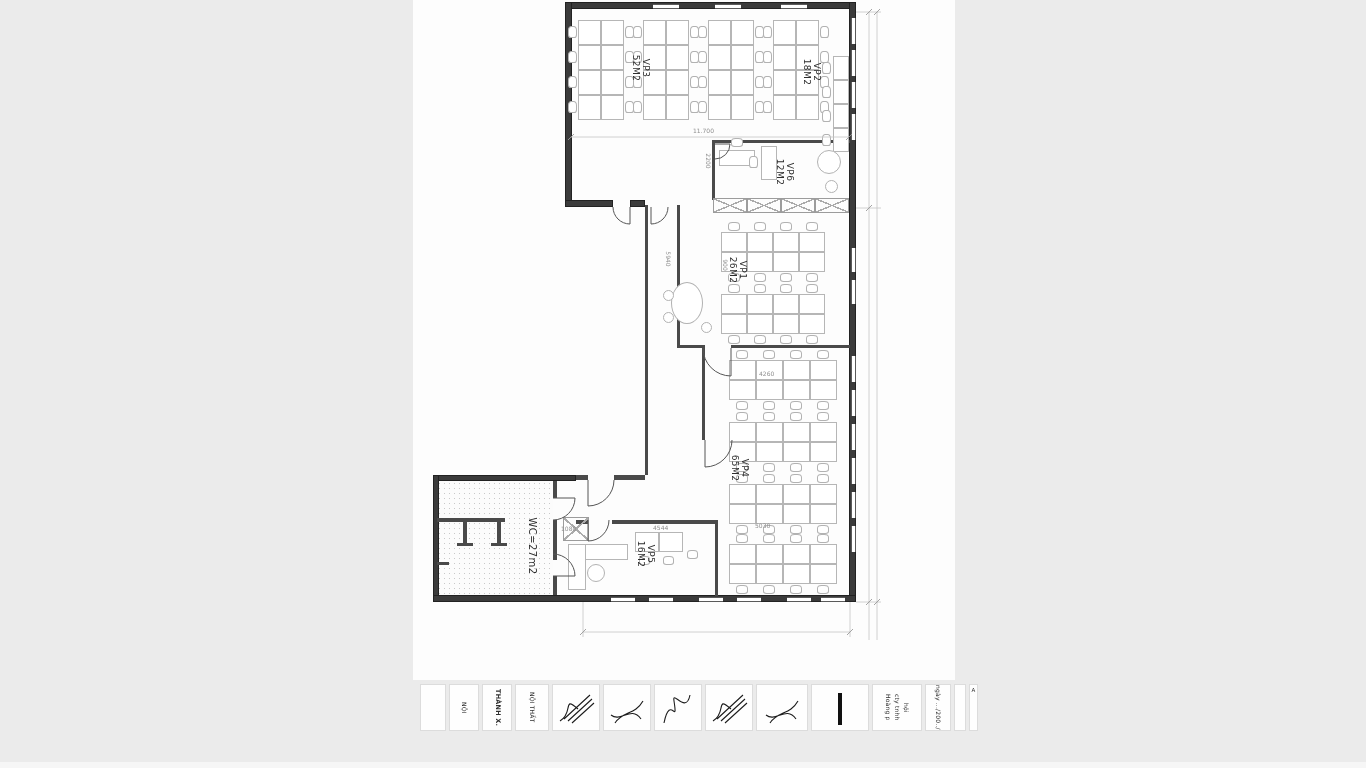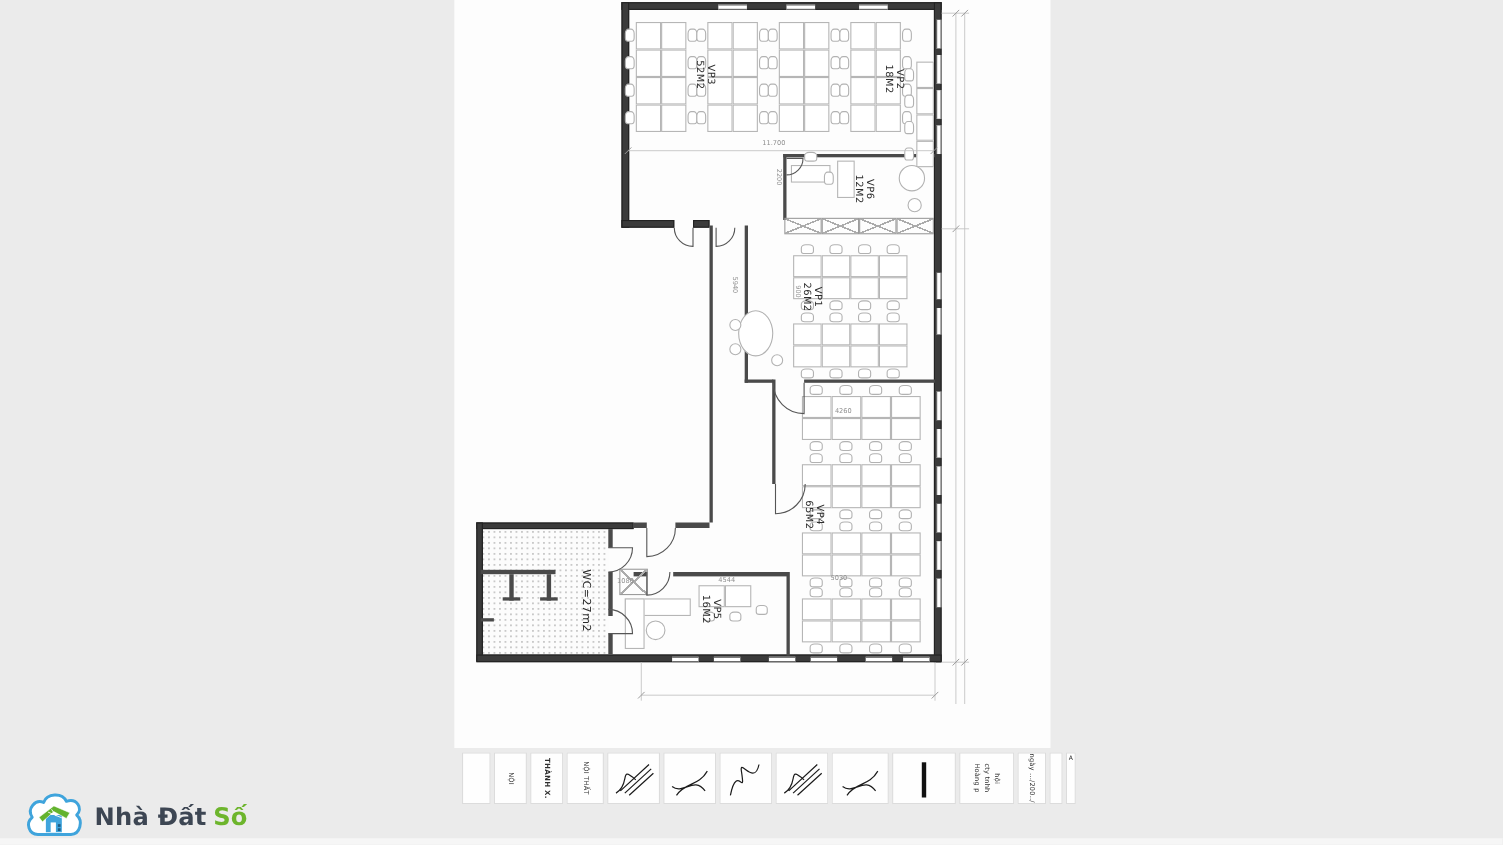--- a/index.html
+++ b/index.html
@@ -411,30 +411,15 @@
       </div>
       <div class="tb-cell" style="width: 26px; height: 47px;">
         <span class="vt">ngày .../200../</span>
       </div>
       <div class="tb-cell" style="width: 12px; height: 47px;"></div>
       <div class="tb-cell" style="width: 9px; height: 47px;">
         <span class="tb-a">A</span>
       </div>
     </div>
 
-  <div id="logo">
-    <svg width="56" height="46" viewBox="0 0 54 44">
-      <path d="M12,37 C4,37 1,27 7,22 C2,14 10,6 17,9 C20,1 33,0 37,8 C46,5 52,14 46,20 C52,25 49,37 41,37 Z" fill="#ffffff" stroke="#3fa4dc" stroke-width="2.6" stroke-linejoin="round"></path>
-      <polygon points="19,20 33,20 33,35 19,35" fill="#3fa4dc"></polygon>
-      <rect x="23.2" y="26.5" width="4.6" height="8.5" fill="#ffffff"></rect>
-      <rect x="29.5" y="28" width="2.4" height="2.4" fill="#1f5e86"></rect>
-      <rect x="29.5" y="31.6" width="2.4" height="2.4" fill="#1f5e86"></rect>
-      <polygon points="13,22 26,12 40,18 37,23 26,17 16,26" fill="#63b32e" stroke="#fdfdfd" stroke-width="0.5"></polygon>
-      <line x1="21" y1="17.5" x2="33" y2="22.5" stroke="#fdfdfd" stroke-width="0.8"></line>
-      <line x1="24" y1="15" x2="28" y2="21" stroke="#fdfdfd" stroke-width="0.8"></line>
-    </svg>
-    <div class="brand">
-      <span class="p1">Nhà Đất</span><span class="p2">Số</span>
-    </div>
-  </div>
 
   <div id="bottomband"></div>
 </div>
 
 </body></html>

